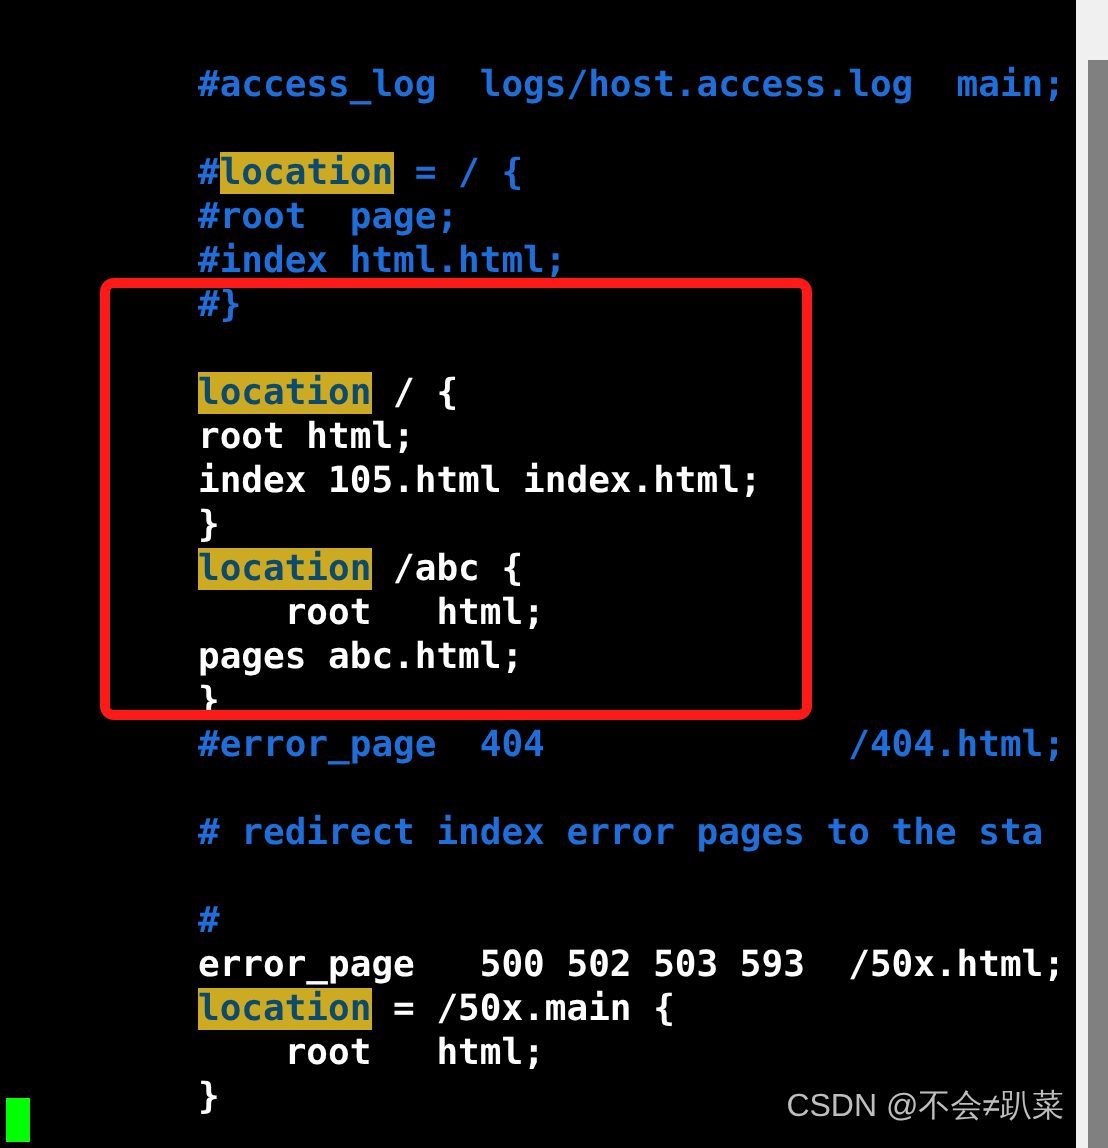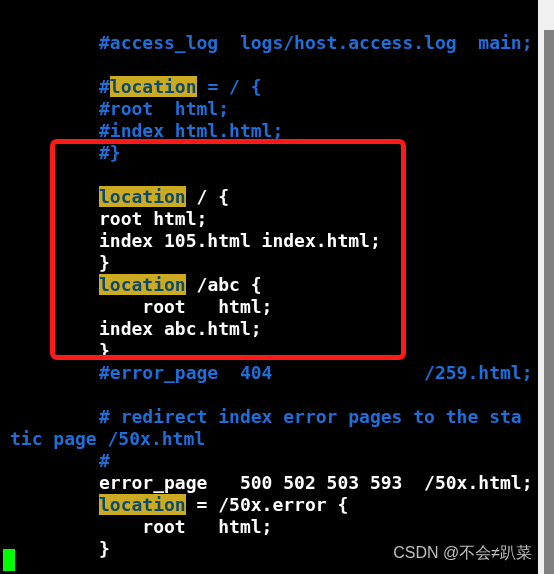--- a/index.html
+++ b/index.html
@@ -116,39 +116,38 @@
 </style>
 </head>
 <body>
 
 <div id="terminal">
 
   <div id="code">
       <div class="line indent" style="top: 22px;"><span class="cmt">#access_log  logs/host.access.log  main;</span></div>
       <div class="line indent" style="top: 44px;">&nbsp;</div>
       <div class="line indent" style="top: 66px;"><span class="cmt">#</span><span class="hl">location</span><span class="cmt"> = / {</span></div>
-      <div class="line indent" style="top: 88px;"><span class="cmt">#root  html;</span></div>
+      <div class="line indent" style="top: 88px;"><span class="cmt">#root  page;</span></div>
       <div class="line indent" style="top: 110px;"><span class="cmt">#index html.html;</span></div>
       <div class="line indent" style="top: 132px;"><span class="cmt">#}</span></div>
       <div class="line indent" style="top: 154px;">&nbsp;</div>
       <div class="line indent" style="top: 176px;"><span class="hl">location</span><span class="txt"> / {</span></div>
       <div class="line indent" style="top: 198px;"><span class="txt">root html;</span></div>
       <div class="line indent" style="top: 220px;"><span class="txt">index 105.html index.html;</span></div>
       <div class="line indent" style="top: 242px;"><span class="txt">}</span></div>
       <div class="line indent" style="top: 264px;"><span class="hl">location</span><span class="txt"> /abc {</span></div>
       <div class="line indent" style="top: 286px;"><span class="txt">    root   html;</span></div>
-      <div class="line indent" style="top: 308px;"><span class="txt">index abc.html;</span></div>
+      <div class="line indent" style="top: 308px;"><span class="txt">pages abc.html;</span></div>
       <div class="line indent" style="top: 330px;"><span class="txt">}</span></div>
-      <div class="line indent" style="top: 352px;"><span class="cmt">#error_page  404              /259.html;</span></div>
+      <div class="line indent" style="top: 352px;"><span class="cmt">#error_page  404              /404.html;</span></div>
       <div class="line indent" style="top: 374px;">&nbsp;</div>
       <div class="line indent" style="top: 396px;"><span class="cmt"># redirect index error pages to the sta</span></div>
-      <div class="line indent0" style="top: 418px;"><span class="cmt">tic page /50x.html</span></div>
       <div class="line indent" style="top: 440px;"><span class="cmt">#</span></div>
       <div class="line indent" style="top: 462px;"><span class="txt">error_page   500 502 503 593  /50x.html;</span></div>
-      <div class="line indent" style="top: 484px;"><span class="hl">location</span><span class="txt"> = /50x.error {</span></div>
+      <div class="line indent" style="top: 484px;"><span class="hl">location</span><span class="txt"> = /50x.main {</span></div>
       <div class="line indent" style="top: 506px;"><span class="txt">    root   html;</span></div>
       <div class="line indent" style="top: 528px;"><span class="txt">}</span></div>
     </div>
 
   <div id="redbox"></div>
 
   <div id="cursor"></div>
 
   <div id="watermark">CSDN @不会≠趴菜</div>
 

